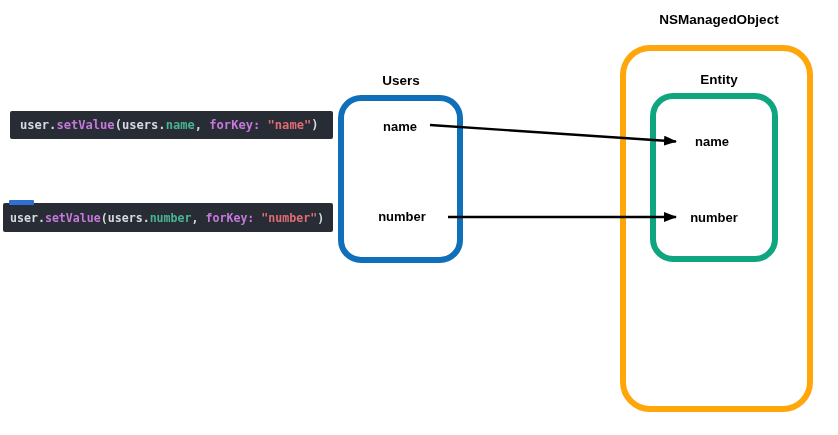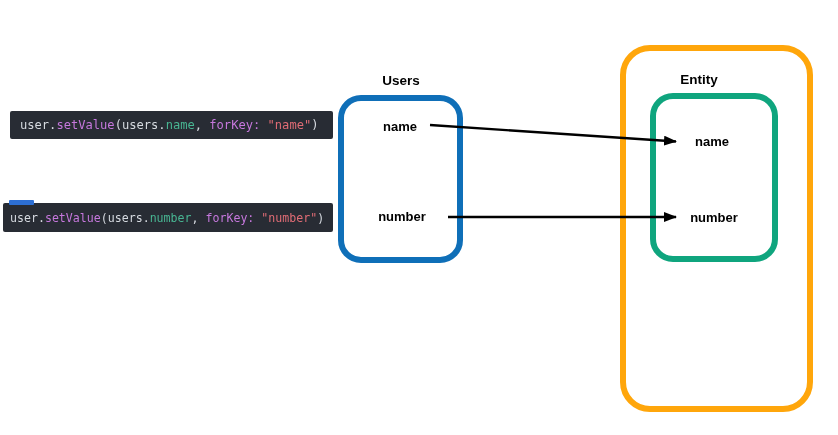--- a/index.html
+++ b/index.html
@@ -14,21 +14,21 @@
 
   
   .code-box {
     position: absolute;
     box-sizing: border-box;
     background: var(--code-bg, #282c34);
     display: flex;
     align-items: center;
     white-space: pre;
     font-family: "DejaVu Sans Mono", monospace;
-    font-weight: normal;
+    font-weight: bold;
     border-radius: 2px;
   }
   .code-1 { left: 10px; right: 505px; top: 111px; height: 28px; font-size: 12.1px; padding: 0 10px; }
   .code-2 { left: 3px;  right: 505px; top: 203px; height: 29px; font-size: 11.6px; padding: 0 7px; }
   .tab-marker {
     position: absolute;
     left: 6px; top: -3px;
     width: 25px; height: 5px;
     background: var(--tab-marker-blue, #2d6fd4);
     border-radius: 1px;
@@ -66,21 +66,21 @@
     transform: translate(-50%, -50%);
     font-weight: bold;
     color: var(--label-black, #000000);
     font-size: 13px;
     white-space: nowrap;
     text-align: center;
   }
   .box-title { font-size: 13.5px; }
   .lbl-users-title    { left: 401px; top: 80px; }
   .lbl-nsmo-title     { left: 719px; top: 19px; }
-  .lbl-entity-title   { left: 699px; top: 79px; }
+  .lbl-entity-title   { left: 719px; top: 79px; }
   .lbl-users-name     { left: 400px; top: 126px; }
   .lbl-users-number   { left: 402px; top: 216px; }
   .lbl-entity-name    { left: 712px; top: 141px; }
   .lbl-entity-number  { left: 714px; top: 217px; }
 
   
   .arrows {
     position: absolute;
     left: 0; top: 0;
     pointer-events: none;
@@ -114,20 +114,21 @@
     <span class="tok-purple">forKey: </span>
     <span class="tok-string">"number"</span>
     <span class="tok-plain">)</span>
   </div>
 
   <div class="diagram-label box-title lbl-users-title">Users</div>
   <div class="frame users-frame"></div>
   <div class="diagram-label lbl-users-name">name</div>
   <div class="diagram-label lbl-users-number">number</div>
 
+  <div class="diagram-label box-title lbl-nsmo-title">NSManagedObject</div>
   <div class="frame nsmo-frame"></div>
 
   <div class="diagram-label box-title lbl-entity-title">Entity</div>
   <div class="frame entity-frame"></div>
   <div class="diagram-label lbl-entity-name">name</div>
   <div class="diagram-label lbl-entity-number">number</div>
 
   <svg class="arrows" width="838" height="435" viewBox="0 0 838 435">
     <defs>
       <marker id="ah" markerUnits="userSpaceOnUse" markerWidth="14" markerHeight="12" refX="12" refY="5" orient="auto">

